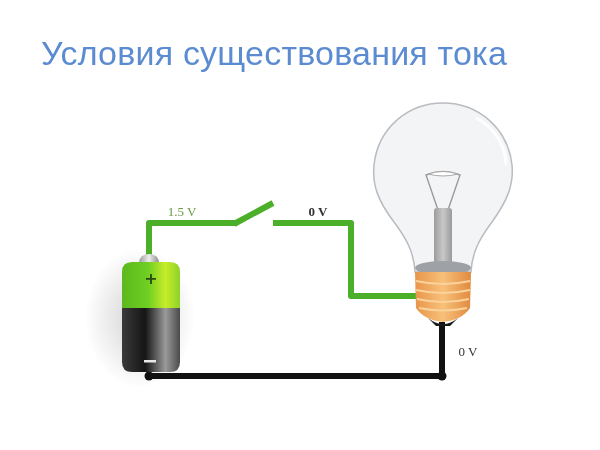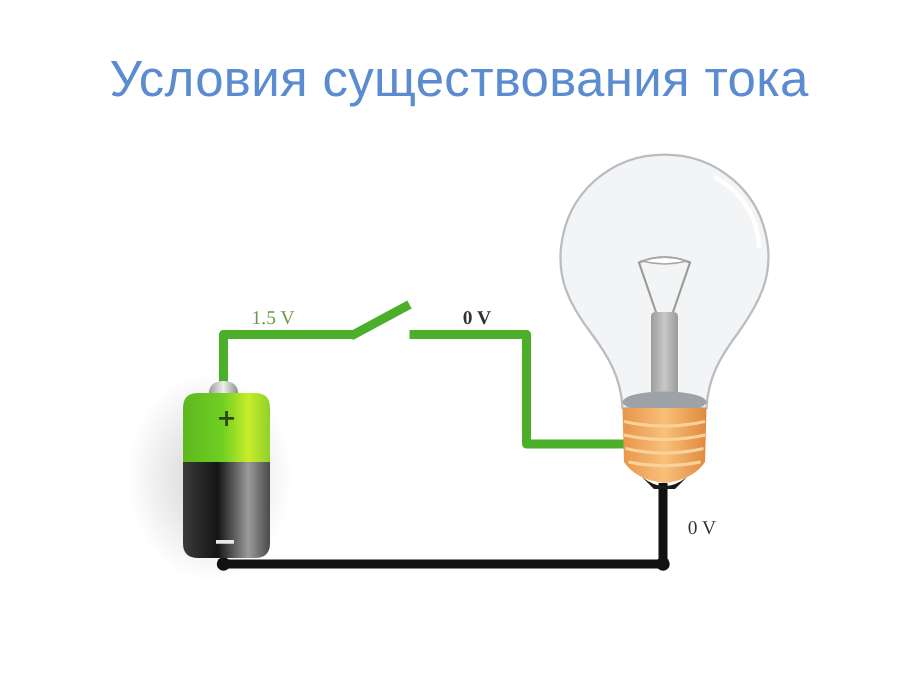--- a/index.html
+++ b/index.html
@@ -1,19 +1,19 @@
 <!DOCTYPE html>
 <html><head>
 <meta charset="utf-8">
 <style>
   html, body { margin: 0; padding: 0; background: #ffffff; }
   body { width: 600px; height: 450px; position: relative; overflow: hidden; font-family: "Liberation Sans", sans-serif; }
   .title {
     position: absolute; left: 0; top: 34px; width: 548px; text-align: center;
-    font-family: "Liberation Sans", sans-serif; font-size: 34px; color: #5b8bd0; letter-spacing: 0.2px; padding-left: 32px;
+    font-family: "Liberation Sans", sans-serif; font-size: 34px; color: #5b8bd0; letter-spacing: 0.2px;
   }
   svg.diagram { position: absolute; left: 0; top: 0; }
   .lbl { font-family: "Liberation Serif", serif; font-size: 13px; }
 </style>
 </head>
 <body>
 
 <div class="title">Условия существования тока</div>
 
 <svg class="diagram" width="600" height="450" viewBox="0 0 600 450">

